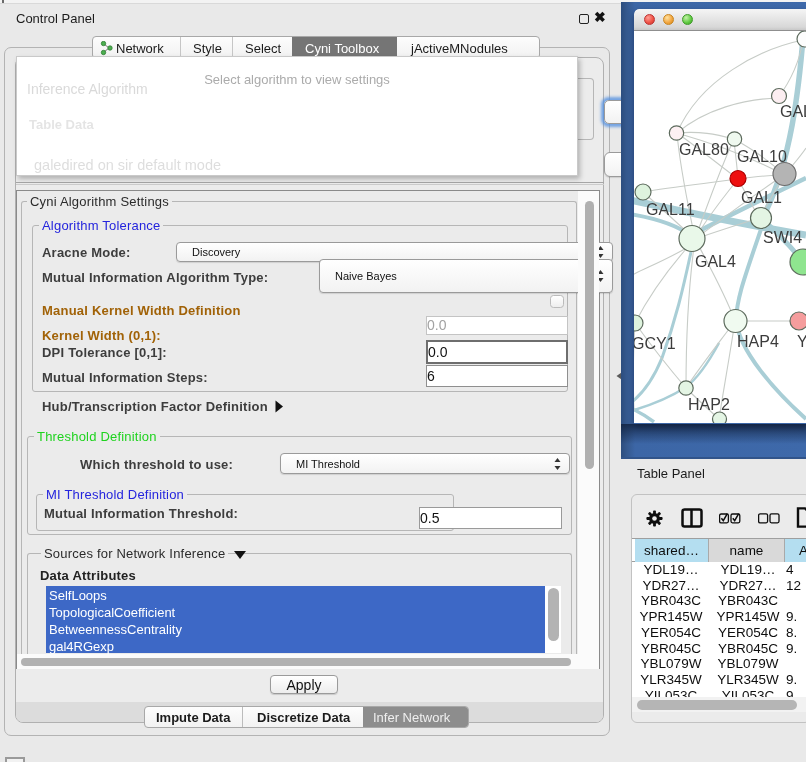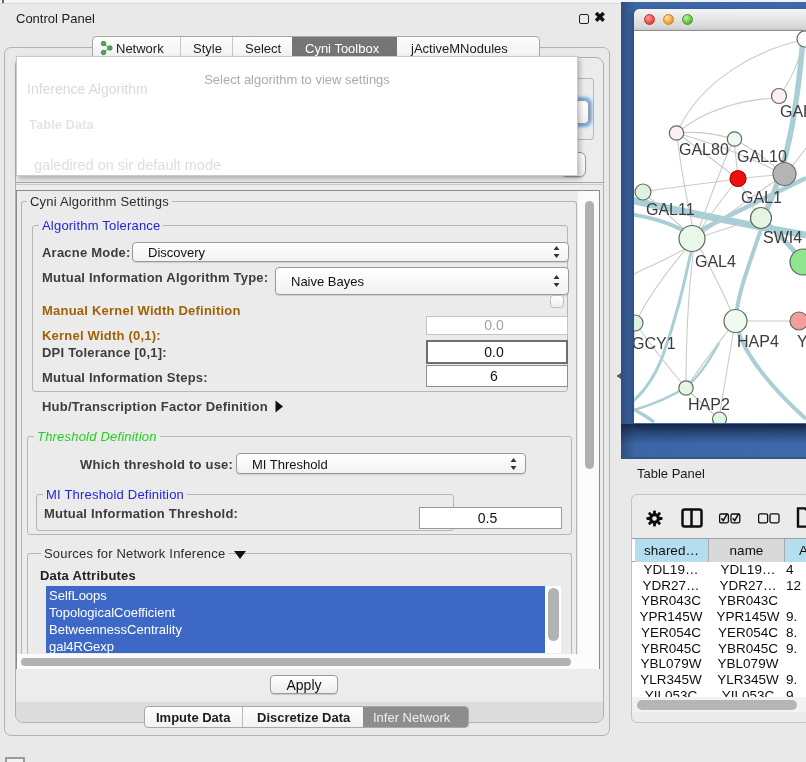--- a/index.html
+++ b/index.html
@@ -3,25 +3,25 @@
 <meta charset="utf-8">
 <style>
 * { margin:0; padding:0; box-sizing:border-box; }
 html,body { width:806px; height:762px; overflow:hidden; }
 body { font-family:"Liberation Sans", sans-serif; background:#e9e9e9; position:relative; }
 .abs { position:absolute; }
 .lbl { font-weight:bold; color:#3d3d3d; font-size:13px; letter-spacing:0.22px; }
 .dis { color:#a16207;margin-top:8px; }
 .combo { position:absolute; border:1px solid #9a9a9a; border-radius:4px;
   background:linear-gradient(#ffffff, #f2f2f2); box-shadow:0 1px 1px rgba(0,0,0,0.12);
-  font-size:13px; color:#111; }
+  font-size:11px; color:#111;margin-left:44px; }
 .combo .ctext { position:absolute; left:15px; top:50%; transform:translateY(-50%); }
 .spin { position:absolute; right:8px; top:50%; transform:translateY(-50%); width:7px; height:12px; }
 .inp { position:absolute; background:#fff; border:1px solid #b7b7b7; font-size:14px;
-  color:#111; text-align:center; padding-right:6px; line-height:19px; }
+  color:#111; text-align:left; padding-right:6px; line-height:19px; }
 .grp { position:absolute; border:1px solid #b6b6b6; border-radius:3px; }
 .gt { position:absolute; top:-8px; background:#ebebeb; padding:0 3px; font-size:13px; letter-spacing:0.2px; white-space:nowrap; }
 </style>
 </head>
 <body>
 
 <div class="abs" style="left:0;top:0;width:620px;height:762px;background:#e9e9e9;"></div>
 <div class="abs" style="left:0;top:0;width:806px;height:4px;background:#f3f3f3;border-bottom:1px solid #d9d9d9;"></div>
 <div class="abs" style="left:2px;top:0;width:2px;height:3px;background:#6a6a6a;"></div>
 <div class="abs" style="left:16px;top:11px;font-size:13px;color:#1c1c1c;">Control Panel</div>
@@ -69,42 +69,42 @@
 </div>
 <div class="abs lbl" style="left:42px;top:245px;">Aracne Mode:</div>
 <div class="combo" style="left:132px;top:242px;width:437px;height:20px;">
     <span class="ctext">Discovery</span>
   <svg class="spin" viewBox="0 0 7 12">
       <path d="M3.5 0 L6.5 4 L0.5 4 Z" fill="#333"></path>
       <path d="M3.5 12 L6.5 8 L0.5 8 Z" fill="#333"></path>
     </svg>
 </div>
 <div class="abs lbl" style="left:42px;top:270px;">Mutual Information Algorithm Type:</div>
-<div class="combo" style="left:275px;top:267px;width:294px;height:28px;">
+<div class="combo" style="left:275px;top:259px;width:294px;height:34px;">
     <span class="ctext">Naive Bayes</span>
   <svg class="spin" viewBox="0 0 7 12">
       <path d="M3.5 0 L6.5 4 L0.5 4 Z" fill="#333"></path>
       <path d="M3.5 12 L6.5 8 L0.5 8 Z" fill="#333"></path>
     </svg>
 </div>
 <div class="abs lbl dis" style="left:42px;top:295px;">Manual Kernel Width Definition</div>
 <div class="abs" style="left:550px;top:295px;width:14px;height:13px;border:1px solid #bbb;border-radius:3.5px;background:linear-gradient(#fff,#eee);"></div>
 <div class="abs lbl dis" style="left:42px;top:320px;">Kernel Width (0,1):</div>
 <div class="inp" style="left:426px;top:316px;width:142px;height:19px;color:#a2a2a2;border-color:#c4c4c4;line-height:17px;">0.0</div>
 <div class="abs lbl" style="left:42px;top:345px;">DPI Tolerance [0,1]:</div>
 <div class="inp" style="left:426px;top:340px;width:142px;height:24px;border:2px solid #6e6e6e;line-height:20px;">0.0</div>
 <div class="abs lbl" style="left:42px;top:370px;">Mutual Information Steps:</div>
 <div class="inp" style="left:426px;top:365px;width:142px;height:22px;border-color:#8f8f8f;line-height:20px;">6</div>
 
 <div class="abs lbl" style="left:42px;top:399px;">Hub/Transcription Factor Definition</div>
 <svg class="abs" style="left:274px;top:400px;" width="10" height="13" viewBox="0 0 10 13">
     <path d="M1.5 0.5 L9 6.5 L1.5 12.5 Z" fill="#111"></path>
   </svg>
 
-<div class="grp" style="left:27px;top:436px;width:545px;height:99px;font-style:italic;">
+<div class="grp" style="left:27px;top:436px;width:545px;height:99px;">
   <div class="gt" style="left:6px;color:#1ed31e;">Threshold Definition</div>
 </div>
 <div class="abs lbl" style="left:80px;top:457px;">Which threshold to use:</div>
 <div class="combo" style="left:236px;top:453px;width:290px;height:21px;">
     <span class="ctext">MI Threshold</span>
   <svg class="spin" viewBox="0 0 7 12">
       <path d="M3.5 0 L6.5 4 L0.5 4 Z" fill="#333"></path>
       <path d="M3.5 12 L6.5 8 L0.5 8 Z" fill="#333"></path>
     </svg>
 </div>

